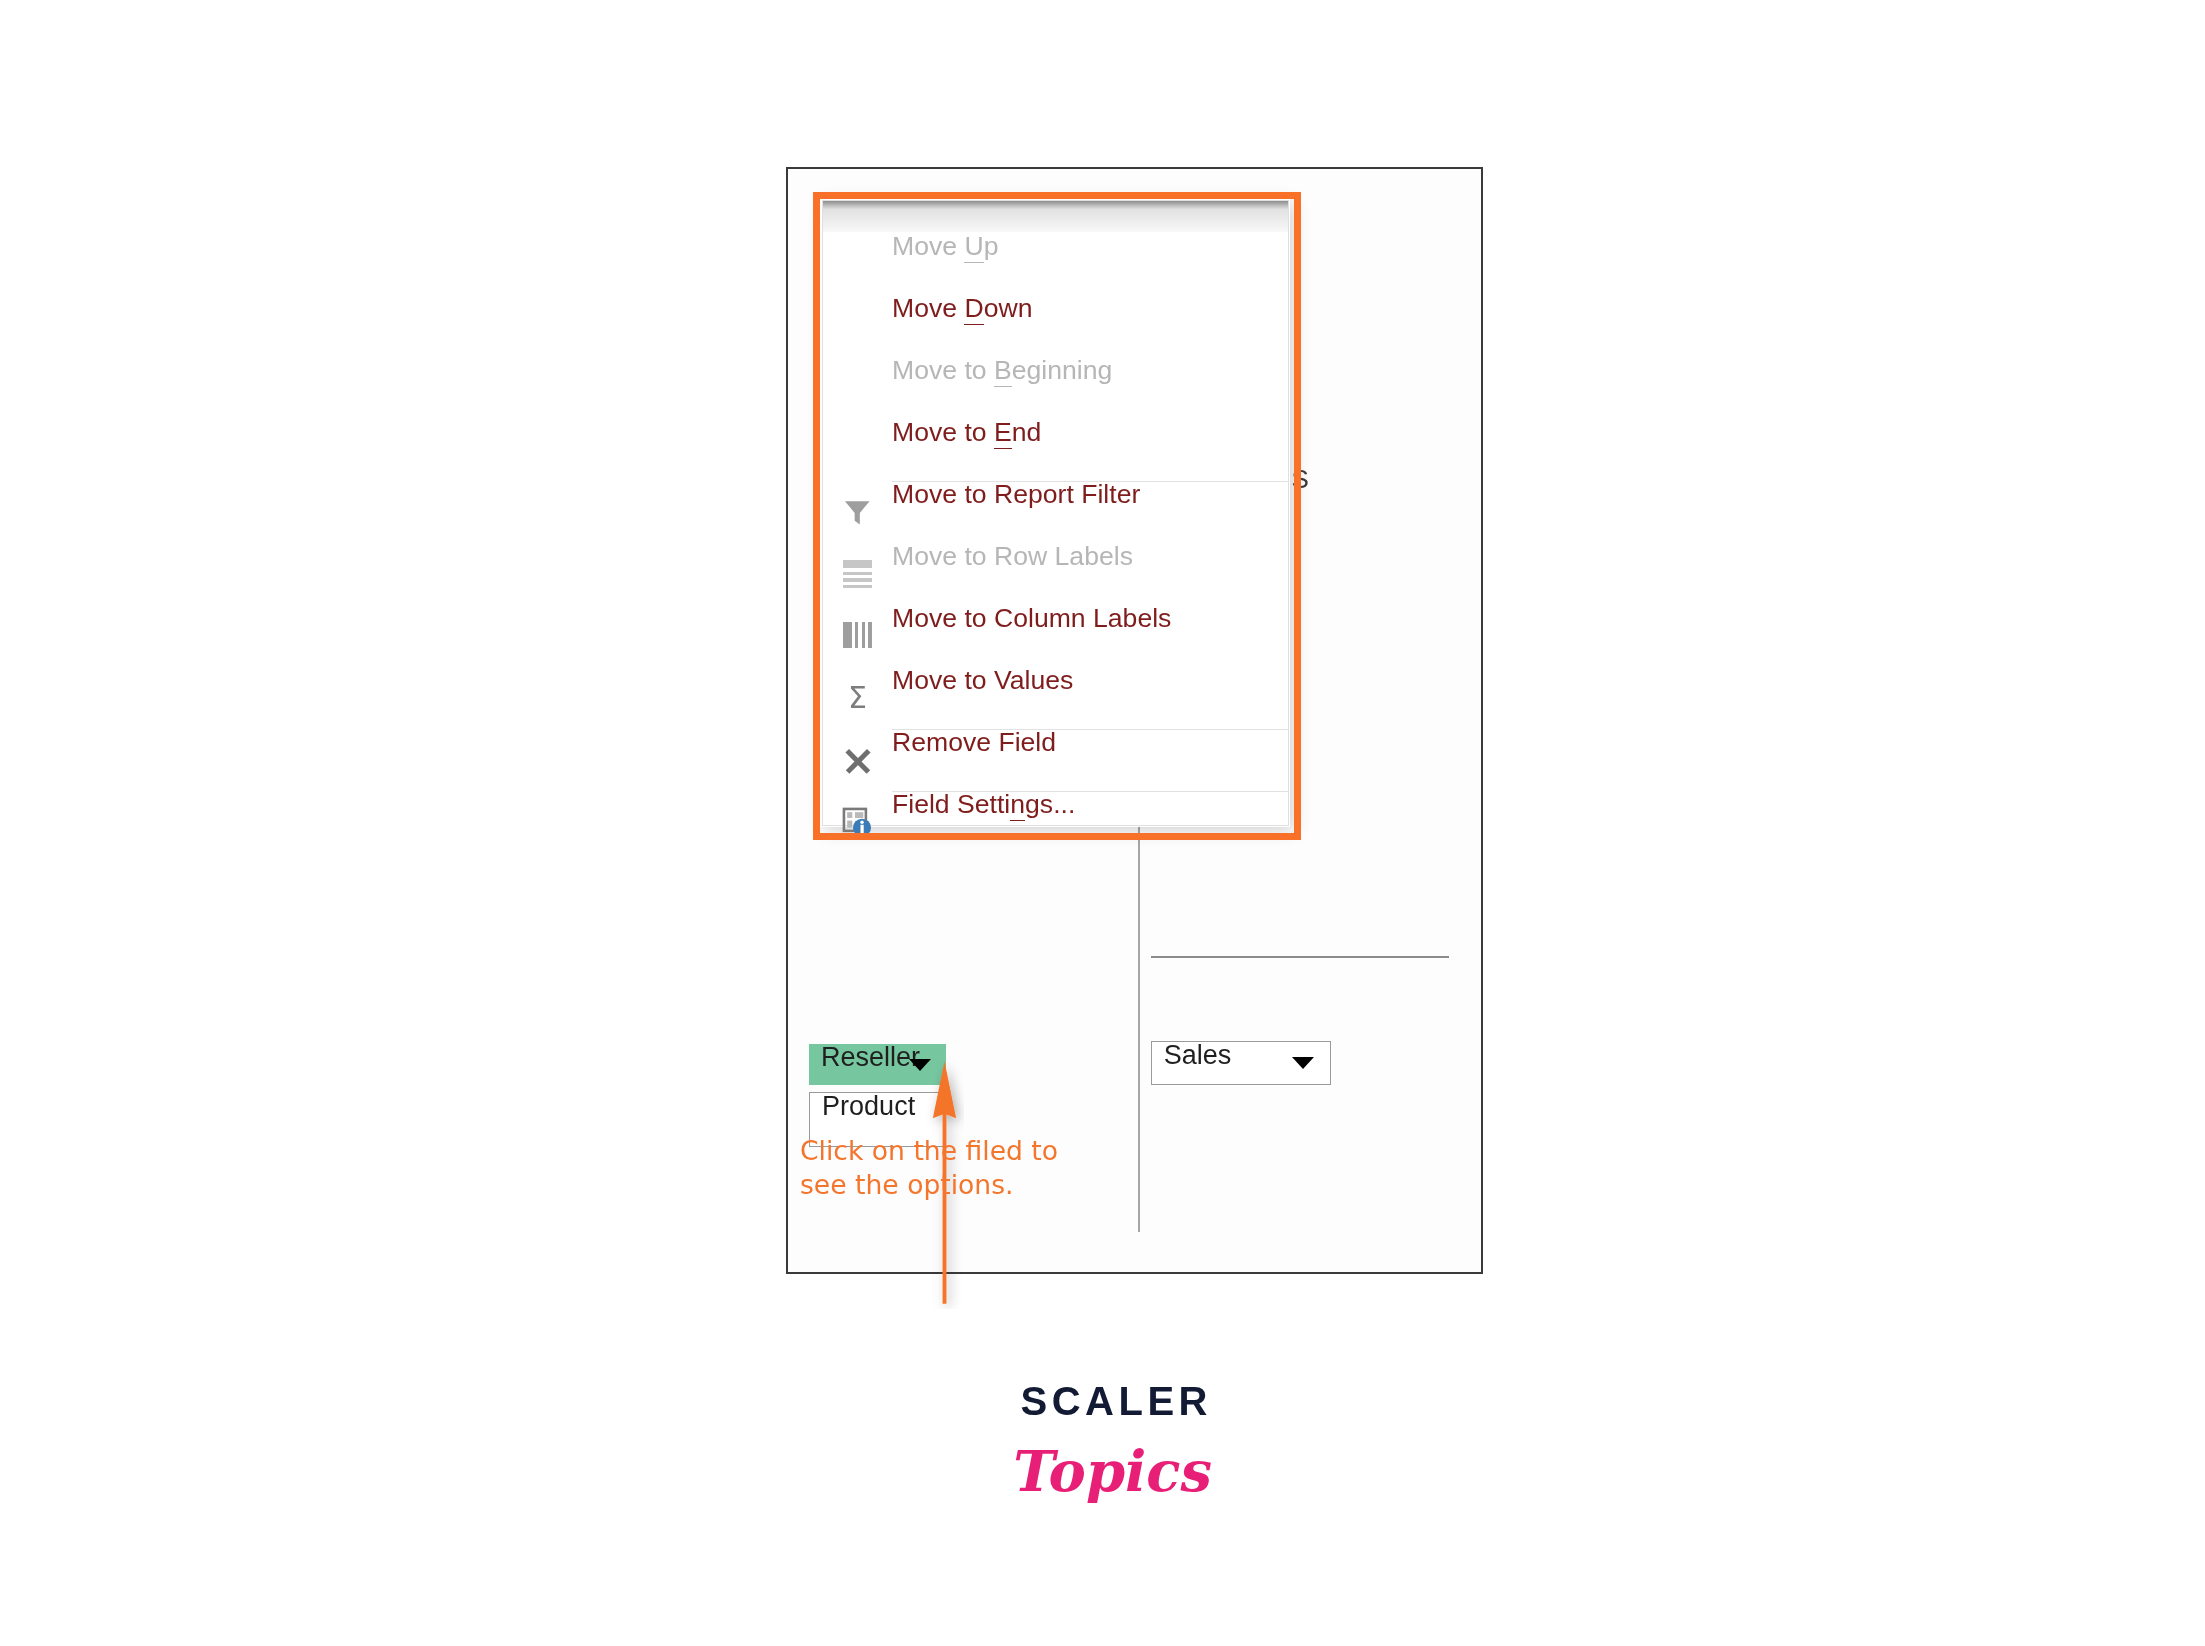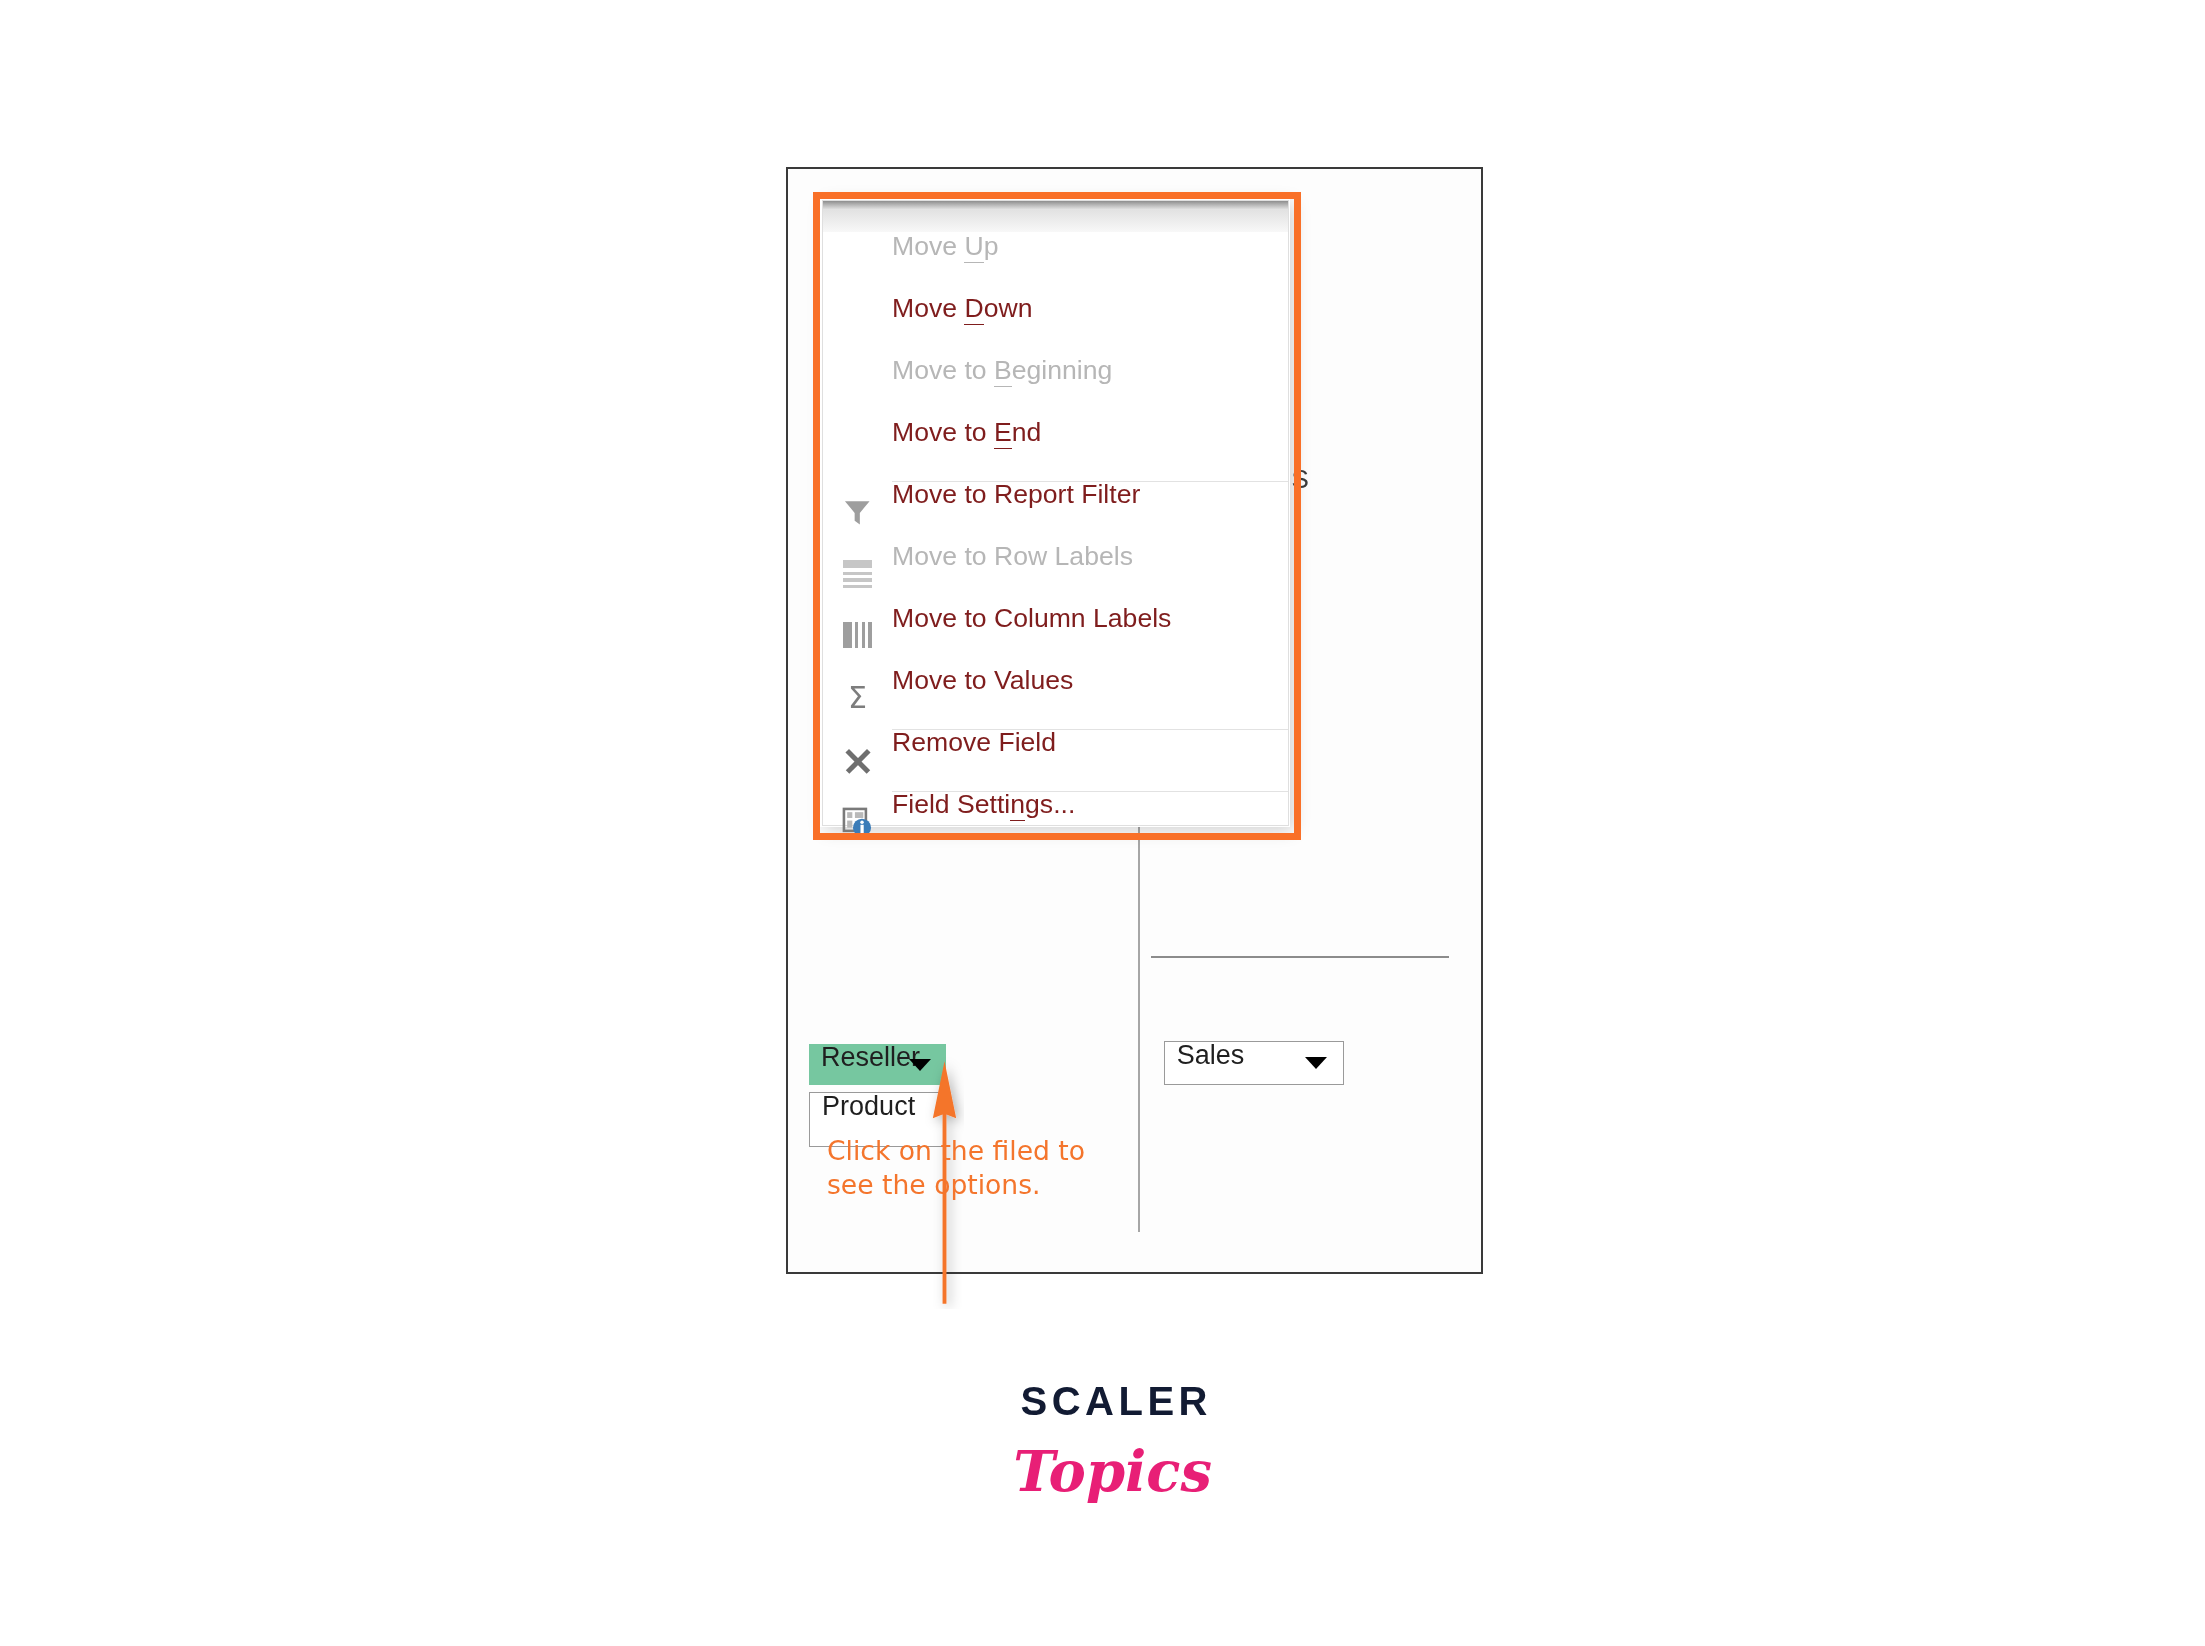--- a/index.html
+++ b/index.html
@@ -102,21 +102,21 @@
   }
 
   #field-product {
     left: 21.4px;
     top: 923px;
     width: 137px;
     height: 55px;
   }
 
   #field-sales {
-    left: 376px;
+    left: 363px;
     top: 872px;
     width: 180px;
     height: 44px;
   }
 
   
   #menu-shadow {
     position: absolute;
     left: 32px;
     top: 29px;
@@ -231,21 +231,21 @@
     left: 137px;
     top: 887px;
     width: 39px;
     height: 253px;
     pointer-events: none;
   }
 
   
   #annot-text {
     position: absolute;
-    left: 39px;
+    left: 12px;
     top: 965px;
     width: 298px;
     color: #f4752c;
     font-size: 26.6px;
     line-height: 1.28;
     font-family: "DejaVu Sans", sans-serif;
   }
 
   
   #logo {

